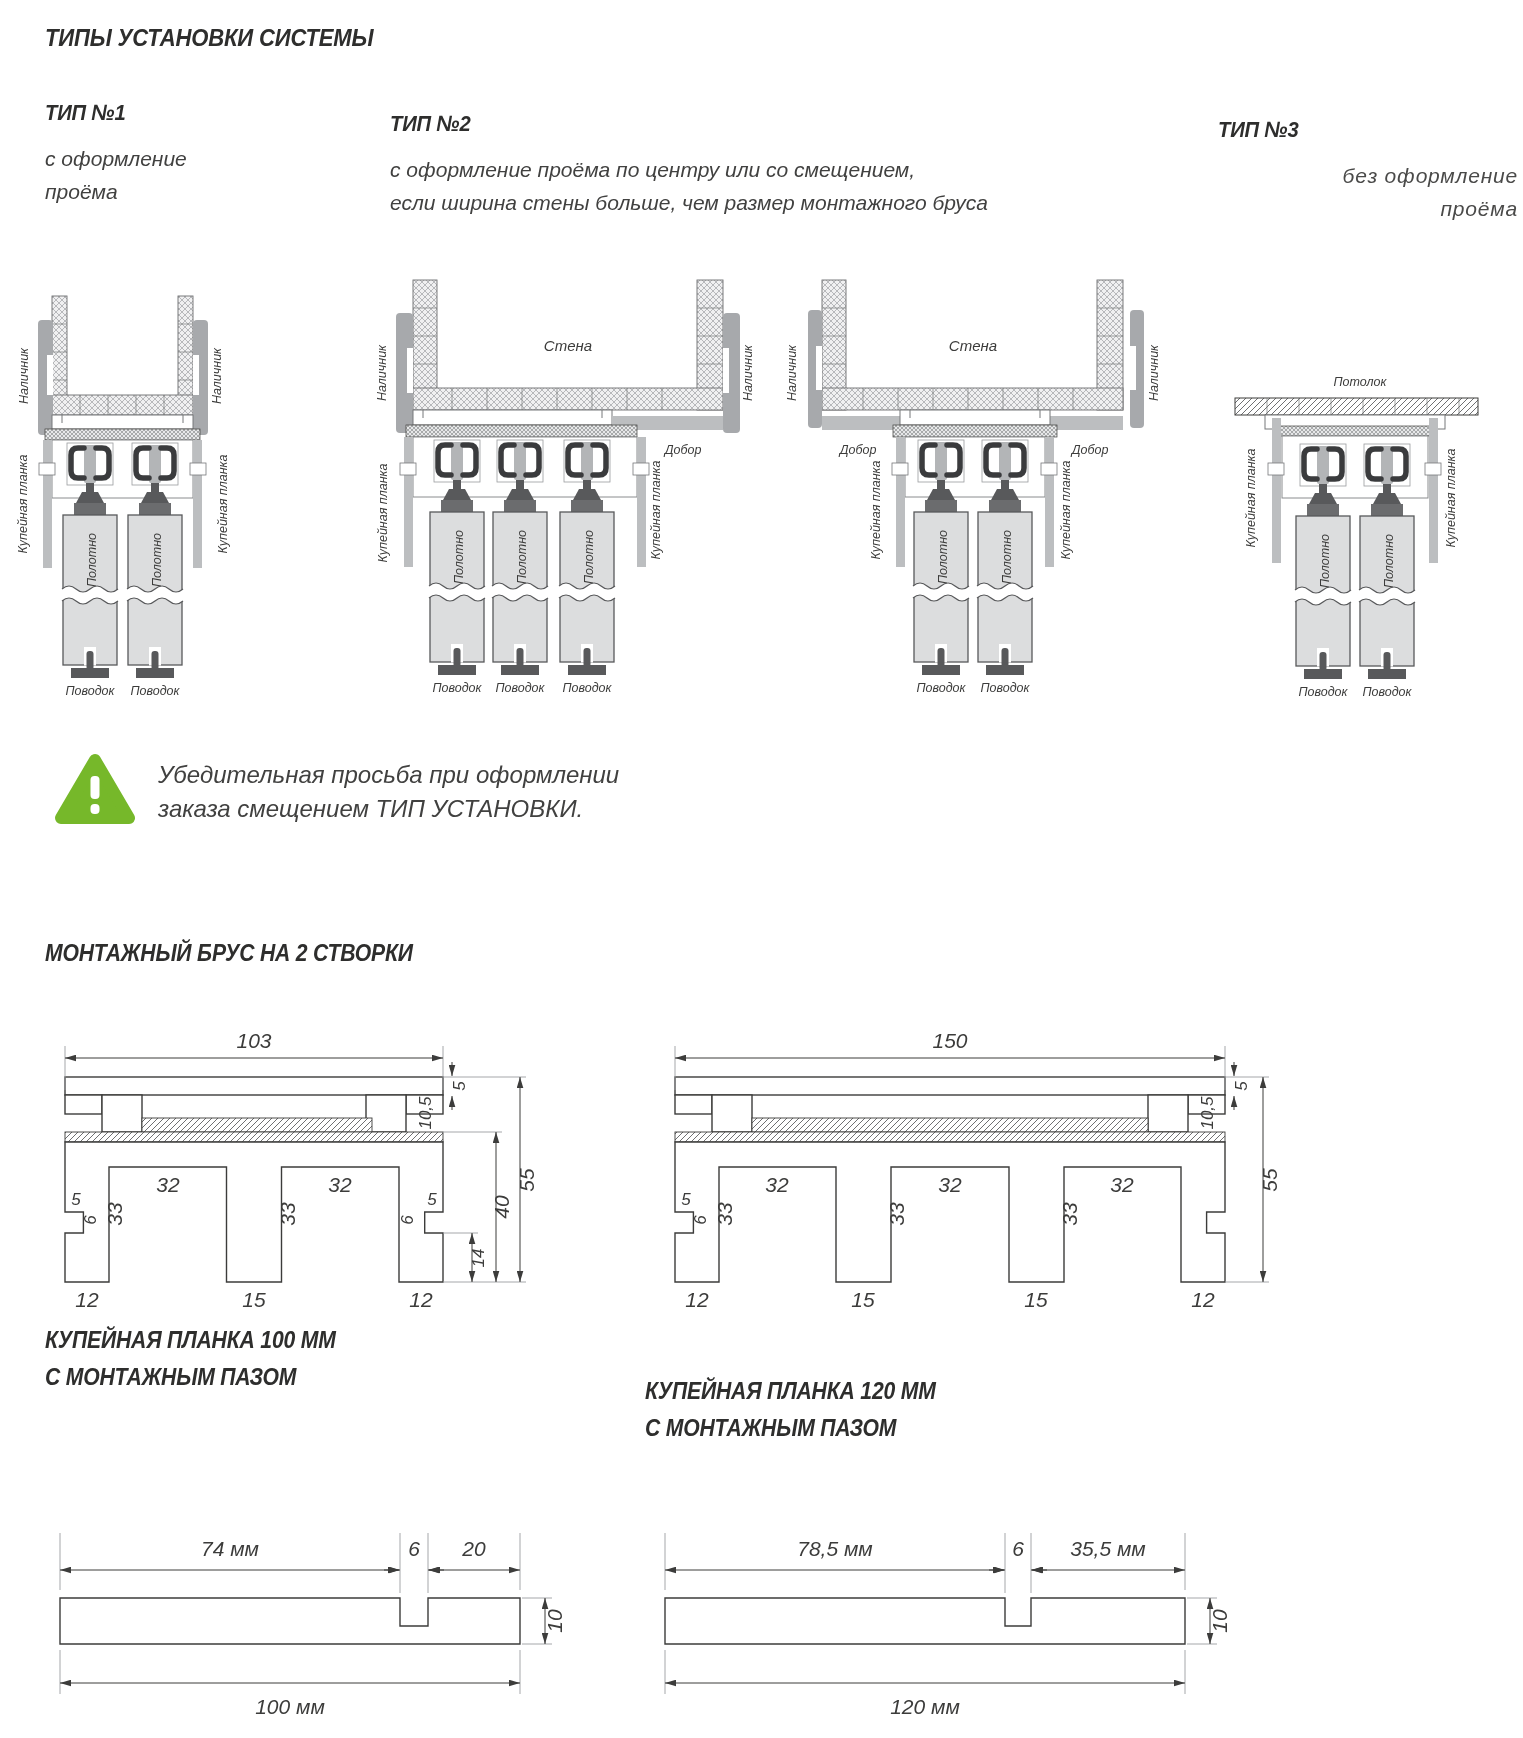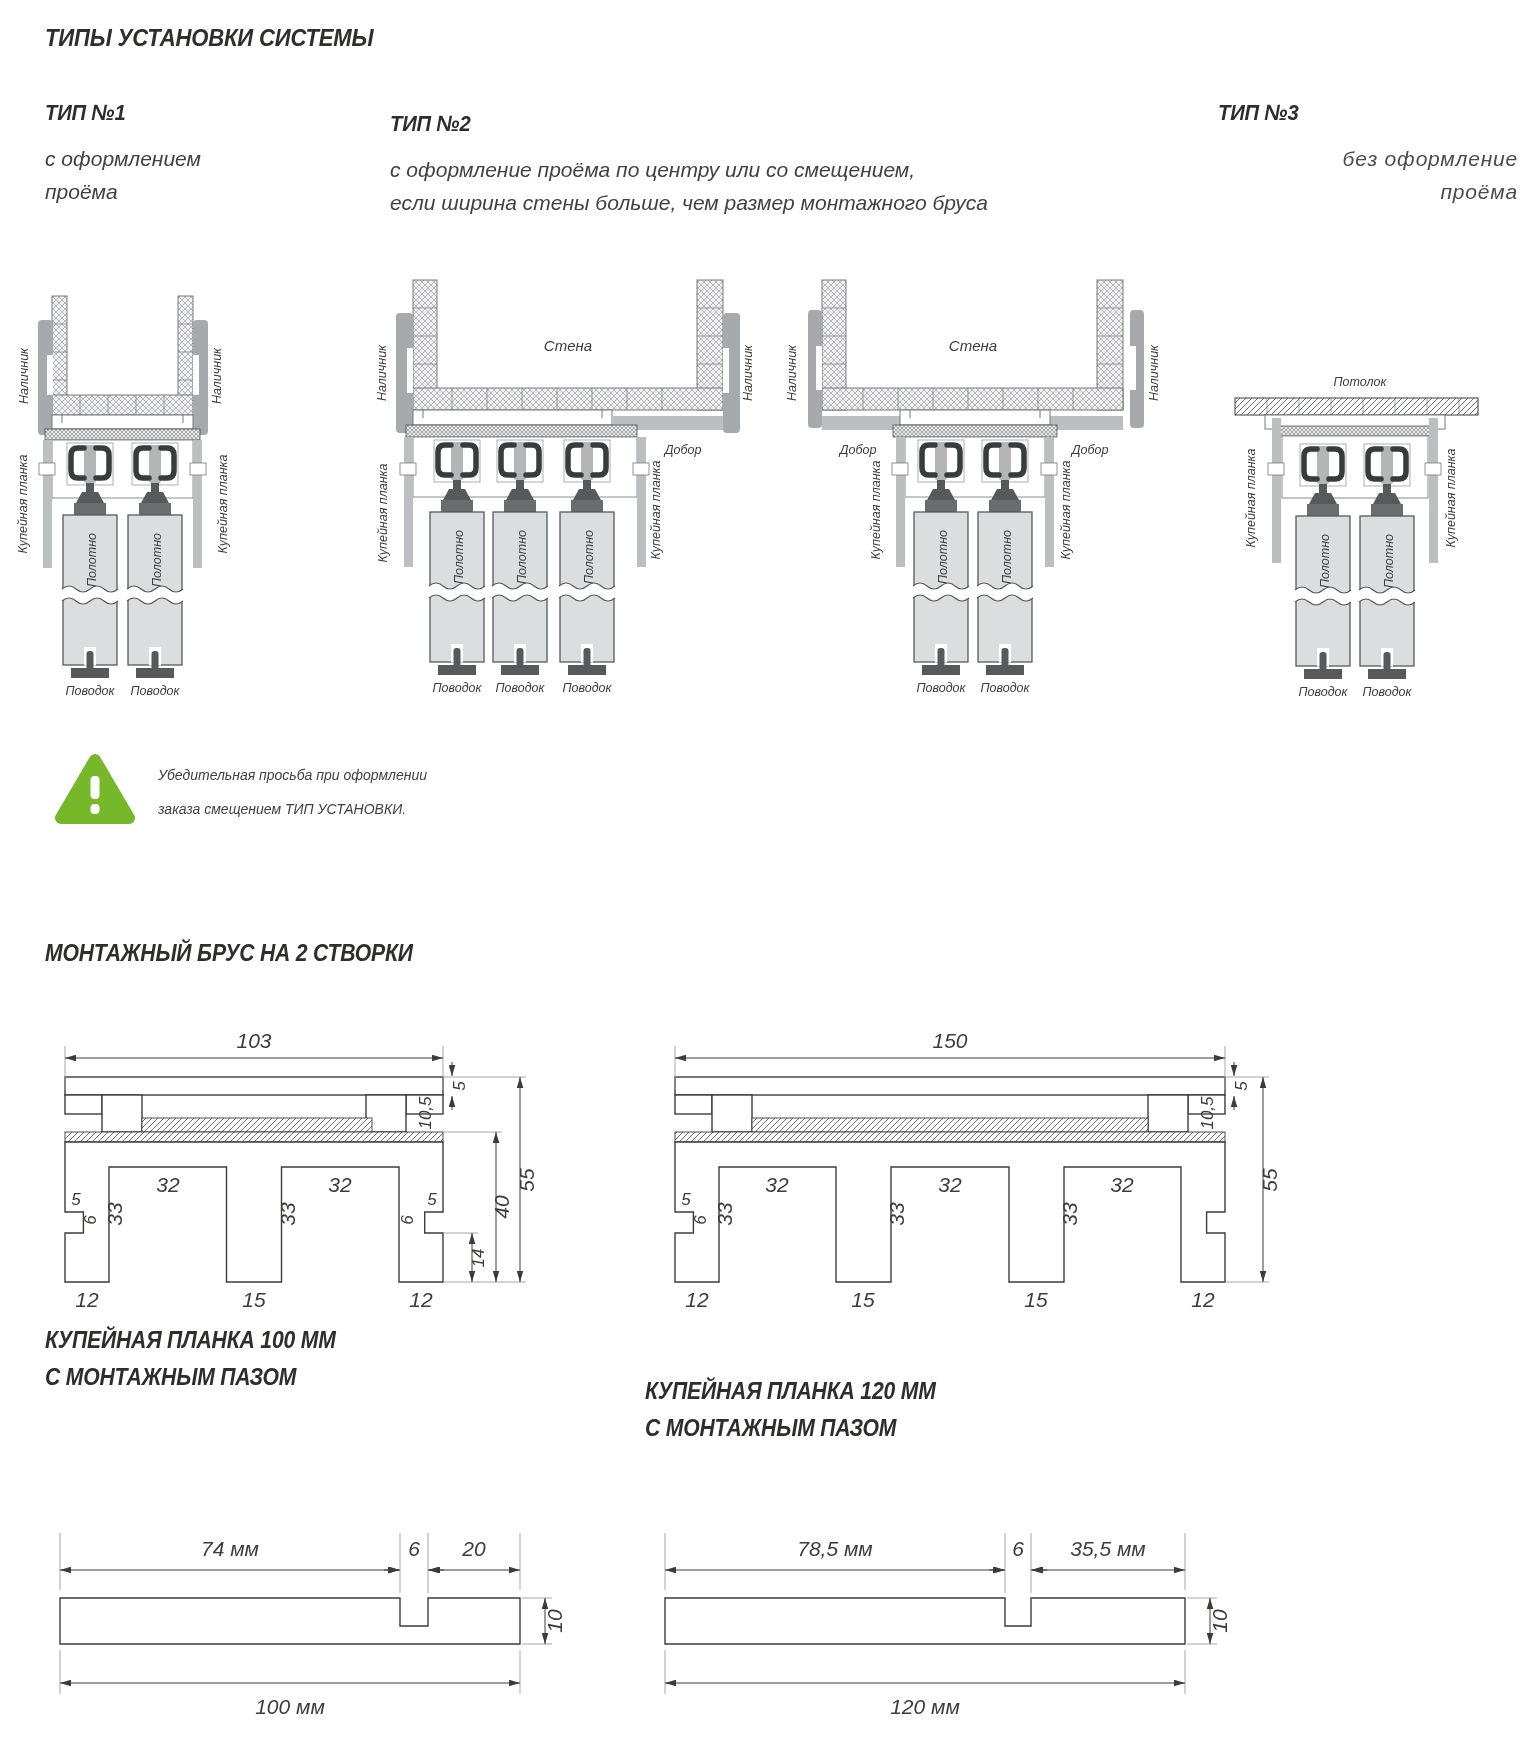--- a/index.html
+++ b/index.html
@@ -6,21 +6,21 @@
   .page{position:relative;width:1523px;height:1738px;background:#fff;overflow:hidden;
         font-family:"Liberation Sans",sans-serif;color:#3c3c3b;font-style:italic;}
   .abs{position:absolute;}
   .hd{display:inline-block;transform:scaleX(.92);transform-origin:0 0;
       font-weight:bold;letter-spacing:-0.2px;color:#2e2e2d;white-space:nowrap;}
   .h1{font-size:24px;}
   .h2{font-size:23px;}
   .tname{font-size:22px;}
   .desc{font-size:21px;line-height:33px;color:#414140;margin-top:16px;white-space:nowrap;}
   .alt{letter-spacing:.8px;color:#4a4a49;text-align:right;}
-  .warn-text{font-size:14px;line-height:34px;color:#414140;}
+  .warn-text{font-size:24px;line-height:34px;color:#414140;}
   svg text{font-family:"Liberation Sans",sans-serif;}
   .dl{font-size:12.5px;fill:#3c3c3b;}
   .dlb{font-size:15px;fill:#3c3c3b;}
   .dt{font-size:21px;fill:#3c3c3b;}
   .dts{font-size:17px;fill:#3c3c3b;}
   .dim{stroke:#3c3c3b;stroke-width:1;marker-start:url(#ar);marker-end:url(#ar);}
   .arrend{stroke:#3c3c3b;stroke-width:1;marker-end:url(#ar);}
   .ext{stroke:#9b9da0;stroke-width:.9;}
   .oln{fill:#fff;stroke:#3c3c3b;stroke-width:1.4;}
   .tick{stroke:#77787a;stroke-width:.7;fill:none;}
@@ -68,32 +68,32 @@
     </defs>
   </svg>
 
   <div class="abs" style="left:45px;top:24px">
     <span class="hd h1">ТИПЫ УСТАНОВКИ СИСТЕМЫ</span>
   </div>
 
   <div class="abs" style="left:45px;top:100px;width:300px">
     <span class="hd tname">ТИП №1</span>
     <div class="desc">
-      <div>с оформлением</div>
+      <div>с оформление</div>
       <div>проёма</div>
     </div>
   </div>
   <div class="abs" style="left:390px;top:111px;width:760px">
     <span class="hd tname">ТИП №2</span>
     <div class="desc">
       <div>с оформление проёма по центру или со смещением,</div>
       <div>если ширина стены больше, чем размер монтажного бруса</div>
     </div>
   </div>
-  <div class="abs" style="left:1218px;top:100px;width:300px">
+  <div class="abs" style="left:1218px;top:117px;width:300px">
     <span class="hd tname">ТИП №3</span>
     <div class="desc alt">
       <div>без оформление</div>
       <div>проёма</div>
     </div>
   </div>
 
   <svg class="abs" style="left:8px;top:258px" width="330" height="445" viewBox="0 0 330 445">
     <g>
       <rect x="44" y="38" width="15" height="119" fill="url(#wallhatch)" stroke="#6d6e70" stroke-width="0.9"></rect>

